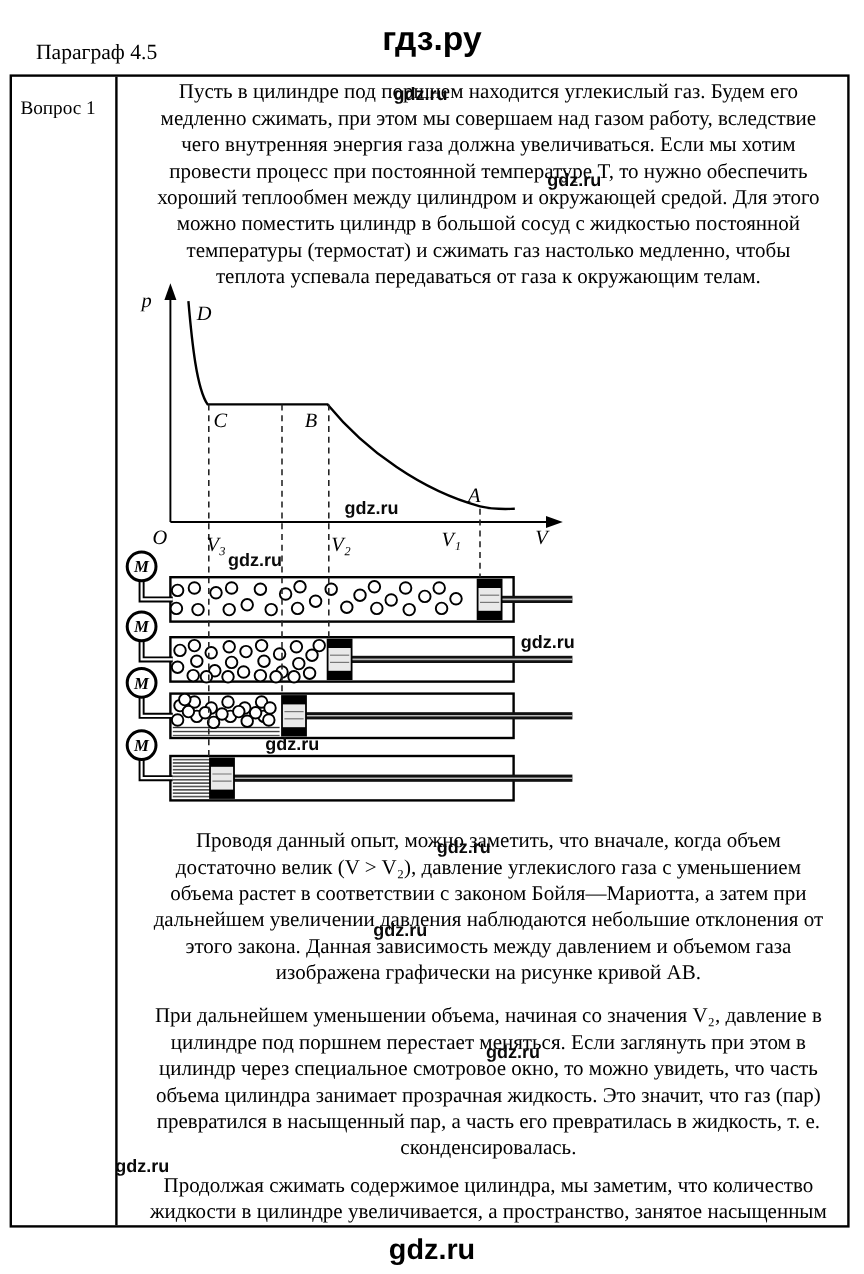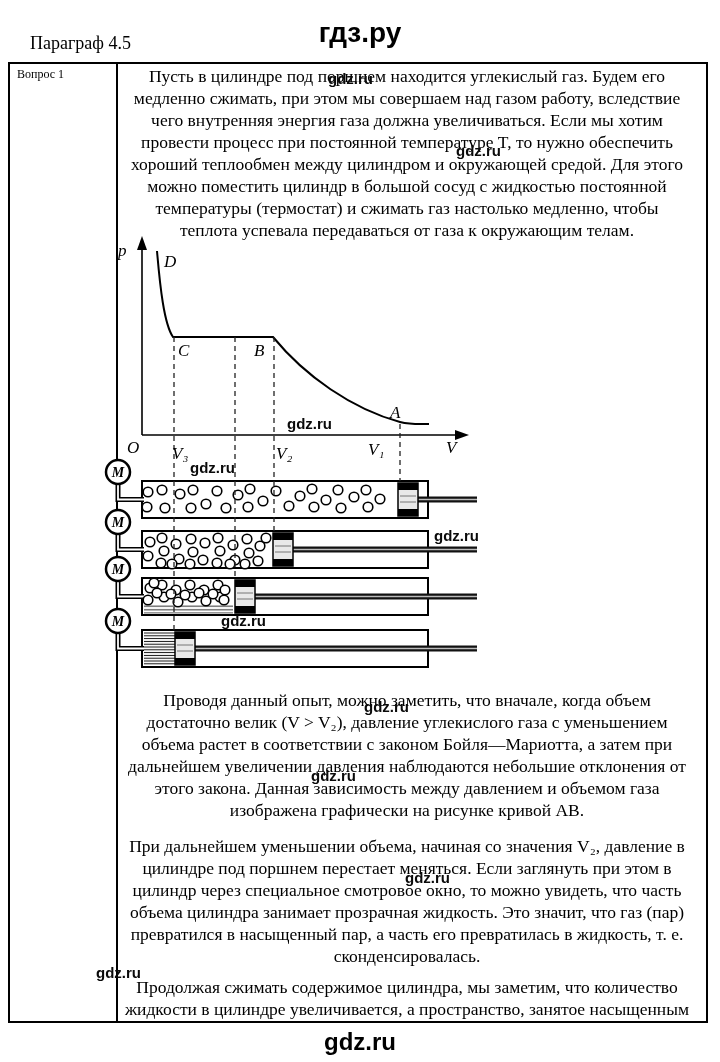--- a/index.html
+++ b/index.html
@@ -3,22 +3,22 @@
 <meta charset="utf-8">
 <style>
   html,body{margin:0;padding:0;background:#fff;}
   .page{position:relative;width:720px;height:1062px;background:#fff;overflow:hidden;
         font-family:"Liberation Serif",serif;color:#000;}
   .site-header{position:absolute;top:2px;left:0;width:720px;text-align:center;
         font-family:"Liberation Sans",sans-serif;font-weight:bold;font-size:28px;margin-top:15px;}
   .para-label{position:absolute;top:33px;left:30px;font-size:18px;}
   .qtable{position:absolute;left:8px;top:62px;width:700px;height:961px;
         border:2px solid #000;box-sizing:border-box;}
-  .qcol{position:absolute;left:0;top:0;bottom:0;width:108px;border-right:2px solid #000;
-        box-sizing:border-box;font-size:12px;padding:3px 0 0 7px;}
+  .qcol{position:absolute;left:0;top:0;bottom:0;width:88px;border-right:2px solid #000;
+        box-sizing:border-box;font-size:16px;padding:18px 0 0 7px;}
   .acell{position:absolute;left:90px;top:0;right:0;bottom:0;overflow:hidden;}
   .p{position:absolute;left:4px;width:606px;font-size:17.5px;line-height:22px;
         white-space:pre-line;text-align:center;}
   #p1{top:1px}
   #p2{top:625px}
   #p3{top:771px}
   #p4{top:912px}
   .figure{position:absolute;left:0px;top:170px;width:395px;height:438px;}
   .glabel{font-family:"Liberation Serif",serif;font-style:italic;font-size:17px;fill:#000;}
   .dash{stroke:#222;stroke-width:1.3;stroke-dasharray:5 4;fill:none;}

